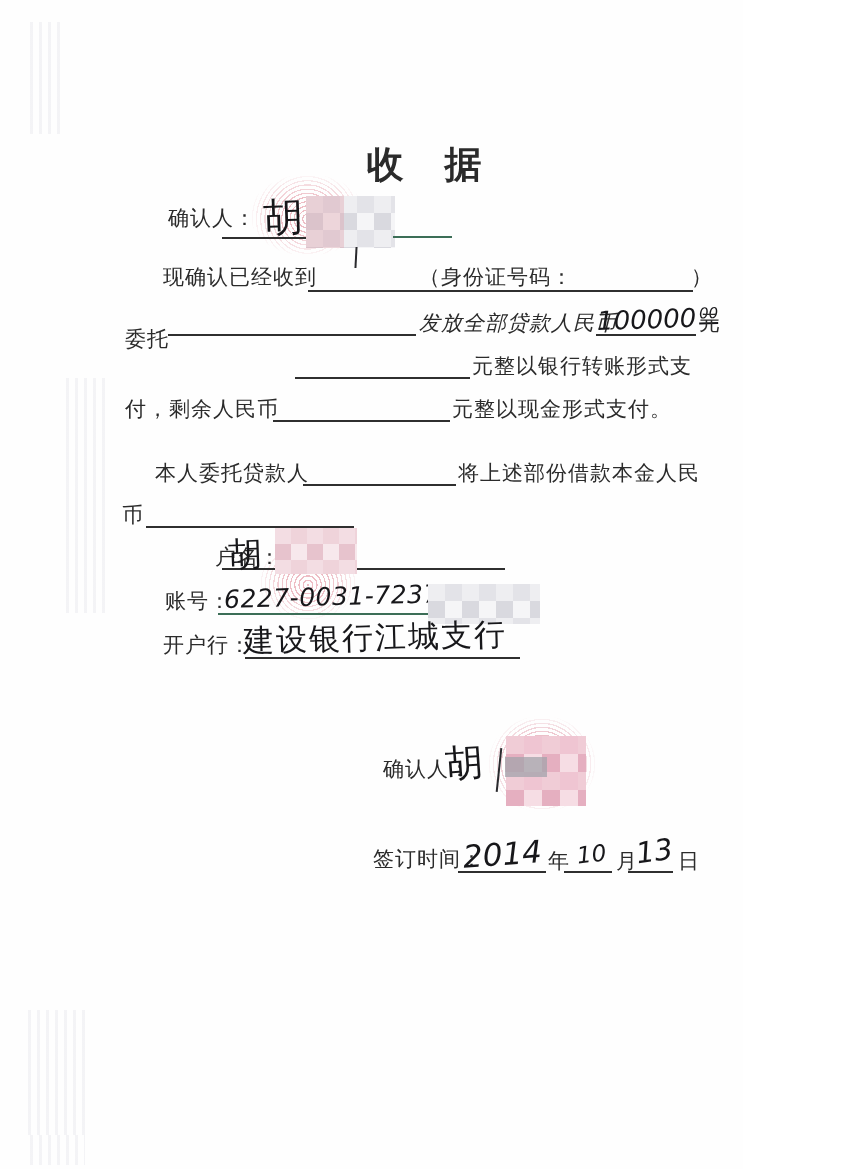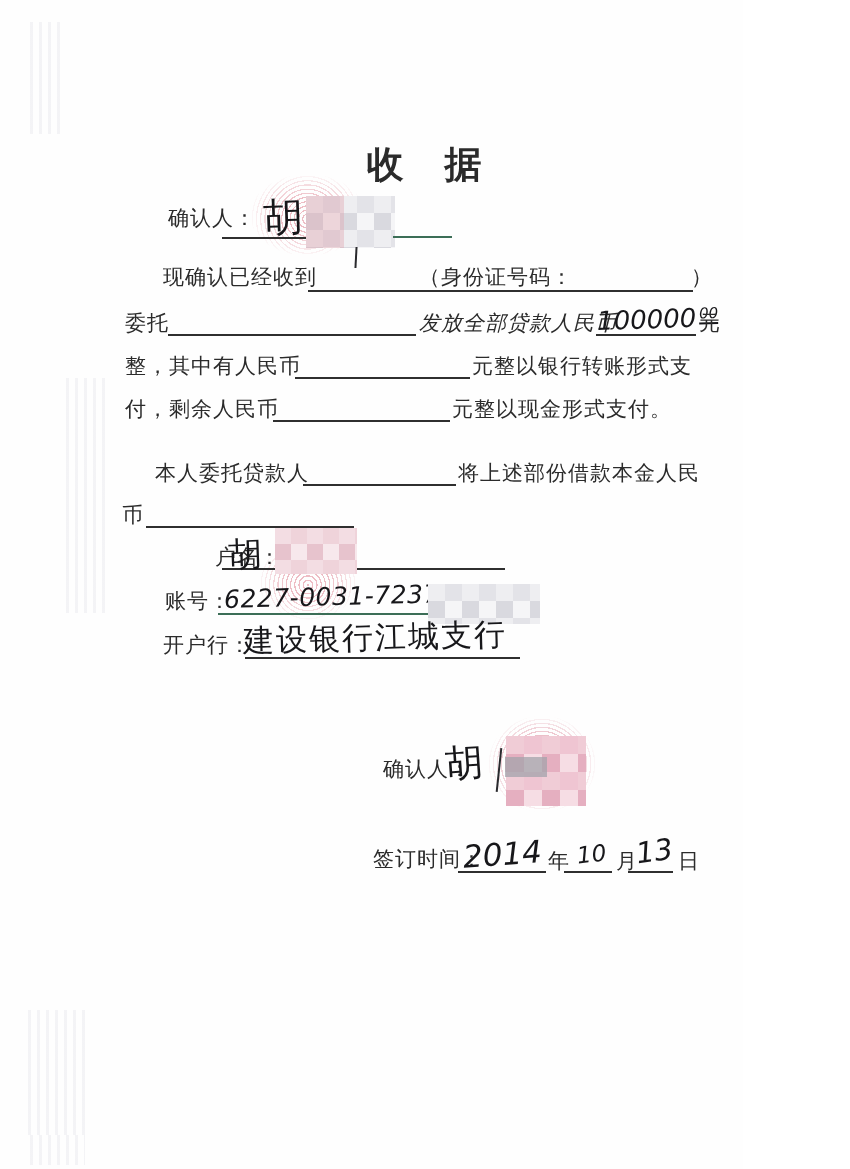--- a/index.html
+++ b/index.html
@@ -59,28 +59,27 @@
   <div class="mosaic mz-gray" style="left:306px;top:196px;width:89px;height:52px;"></div>
   <div class="pink-tint" style="left:306px;top:196px;width:38px;height:52px;"></div>
   <div class="ul green" style="left:393px;top:236px;width:59px;"></div>
   <div class="stroke" style="left:355px;top:247px;width:2px;height:21px;transform:rotate(3deg);"></div>
 
   <div class="pt" style="left:163px;top:265px;">现确认已经收到</div>
   <div class="ul" style="left:308px;top:290px;width:385px;"></div>
   <div class="pt" style="left:403px;top:265px;margin-left:16px;">（身份证号码：</div>
   <div class="pt" style="left:691px;top:265px;">）</div>
 
-  <div class="pt" style="left:125px;top:311px;">委托</div>
+  <div class="pt" style="left:125px;top:327px;">委托</div>
   <div class="ul" style="left:168px;top:334px;width:248px;"></div>
   <div class="pt" style="left:419px;top:311px;font-style:italic;">发放全部贷款人民币</div>
   <div class="ul" style="left:596px;top:334px;width:100px;"></div>
   <div class="hw" style="left:597px;top:306px;font-size:26px;font-style:italic;transform:rotate(-2deg);"><span>100000</span><span class="hw-cents">00</span></div>
   <div class="pt" style="left:699px;top:311px;">元</div>
 
-  <div class="pt" style="left:125px;top:354px;">整，其中有人民币</div>
   <div class="ul" style="left:295px;top:377px;width:175px;"></div>
   <div class="pt" style="left:472px;top:354px;">元整以银行转账形式支</div>
 
   <div class="pt" style="left:125px;top:397px;">付，剩余人民币</div>
   <div class="ul" style="left:273px;top:420px;width:177px;"></div>
   <div class="pt" style="left:452px;top:397px;">元整以现金形式支付。</div>
 
   <div class="pt" style="left:155px;top:461px;">本人委托贷款人</div>
   <div class="ul" style="left:303px;top:484px;width:153px;"></div>
   <div class="pt" style="left:458px;top:461px;">将上述部份借款本金人民</div>

